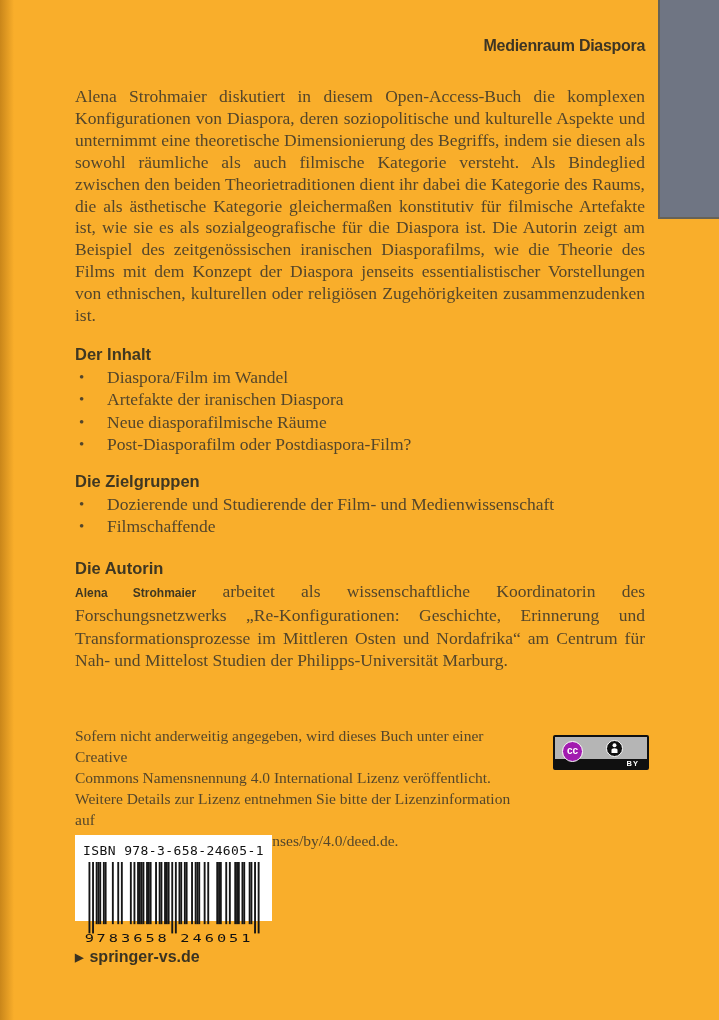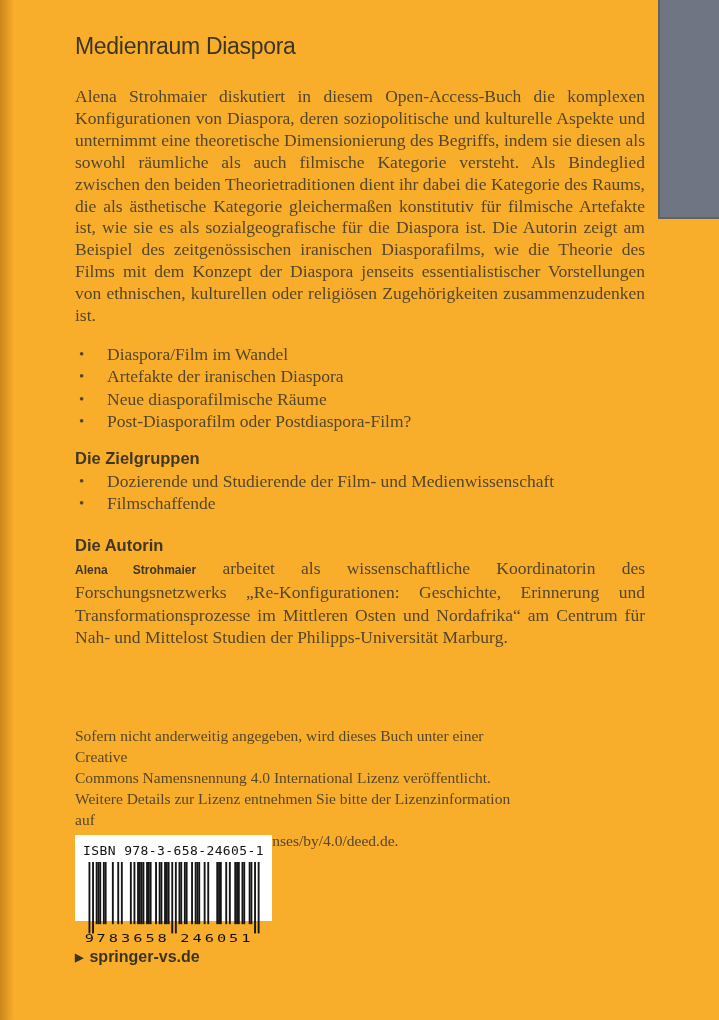--- a/index.html
+++ b/index.html
@@ -22,24 +22,25 @@
     border-bottom:2px solid rgba(92,76,30,.45);
     box-sizing:border-box;
   }
   .content{
     position:absolute;left:75px;top:33px;width:570px;
     color:#54462B;
   }
   .title{
     margin:0;
     font-family:"Liberation Sans", sans-serif;
-    font-weight:normal;
-    font-size:23px;line-height:26px;
+    font-weight:bold;
+    font-size:16px;line-height:26px;
     letter-spacing:-0.3px;
     color:#3D3524;
+    text-align:right;
   }
   .blurb{
     margin:27px 0 16px 0;
     font-size:17.5px;line-height:21.9px;
     text-align:justify;
     color:#54462B;
   }
   .section{margin-top:15px;}
   .section-heading{
     margin:0;
@@ -61,21 +62,21 @@
     text-align:justify;
   }
   .bold-sans{
     font-family:"Liberation Sans", sans-serif;
     font-weight:bold;
     font-size:12px;
     color:#3F3722;
   }
   .license-row{
     position:absolute;left:75px;top:725px;width:574px;
-    display:flex;justify-content:space-between;align-items:flex-start;flex-direction:column;
+    display:flex;justify-content:space-between;align-items:flex-start;
   }
   .license-text{
     width:448px;
     font-size:15.5px;line-height:21px;
     color:#54462B;
   }
   
   .cc-badge{
     position:relative;
     margin-top:10px;
@@ -154,20 +155,21 @@
 <div class="cover">
   <div class="spine-shadow"></div>
   <div class="gray-tab"></div>
 
   <div class="content">
     <h1 class="title">Medienraum Diaspora</h1>
 
     <p class="blurb">Alena Strohmaier diskutiert in diesem Open-Access-Buch die komplexen Konfigurationen von Diaspora, deren soziopolitische und kulturelle Aspekte und unternimmt eine theoretische Dimensionierung des Begriffs, indem sie diesen als sowohl räumliche als auch filmische Kategorie versteht. Als Bindeglied zwischen den beiden Theorietraditionen dient ihr dabei die Kategorie des Raums, die als ästhetische Kategorie gleichermaßen konstitutiv für filmische Artefakte ist, wie sie es als sozialgeografische für die Diaspora ist. Die Autorin zeigt am Beispiel des zeitgenössischen iranischen Diasporafilms, wie die Theorie des Films mit dem Konzept der Diaspora jenseits essentialistischer Vorstellungen von ethnischen, kulturellen oder religiösen Zugehörigkeiten zusammenzudenken ist.</p>
 
     <div class="section">
+      <h2 class="section-heading">Der Inhalt</h2>
       <ul class="bullet-list">
         <li>
             <span class="bullet">•</span>
             <span>Diaspora/Film im Wandel</span>
           </li>
         <li>
             <span class="bullet">•</span>
             <span>Artefakte der iranischen Diaspora</span>
           </li>
         <li>

